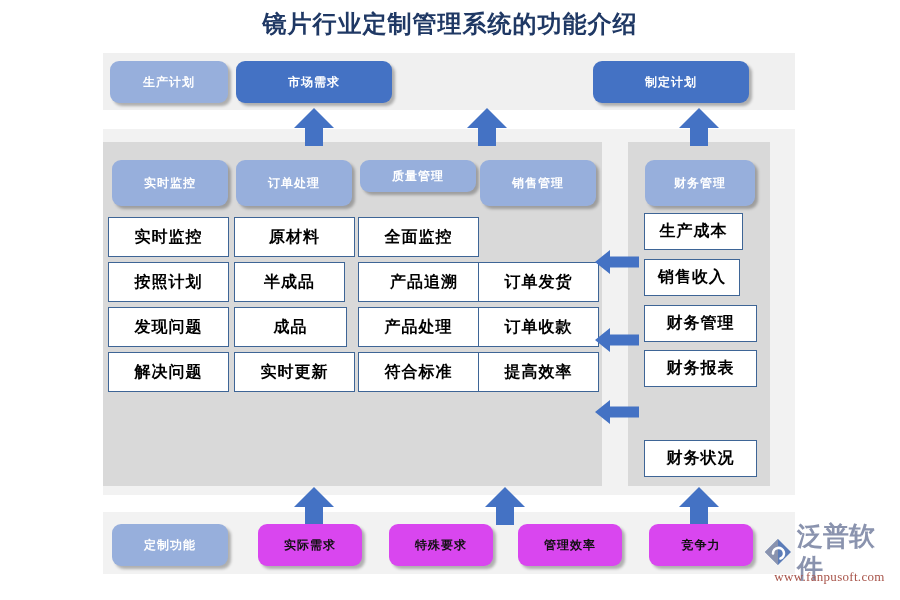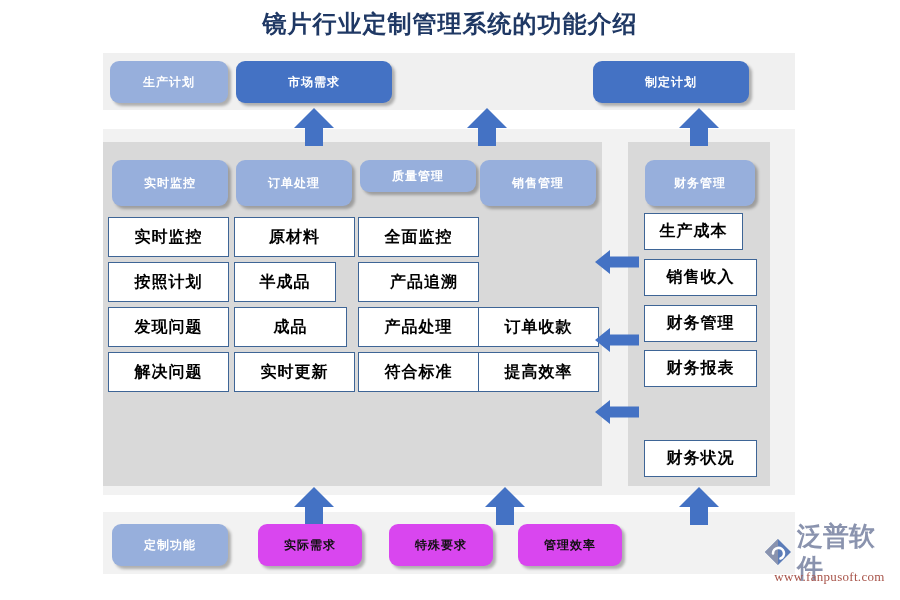--- a/index.html
+++ b/index.html
@@ -155,34 +155,35 @@
   <div class="chip light" style="left:360px;top:160px;width:116px;height:32px;font-family:Liberation Serif, serif;">质量管理</div>
   <div class="chip light" style="left:480px;top:160px;width:116px;height:46px;">销售管理</div>
   <div class="chip light" style="left:645px;top:160px;width:110px;height:46px;">财务管理</div>
 
   <div class="cell" style="left:108px;top:217px;width:121px;height:40px;">实时监控</div>
   <div class="cell" style="left:108px;top:262px;width:121px;height:40px;">按照计划</div>
   <div class="cell" style="left:108px;top:307px;width:121px;height:40px;">发现问题</div>
   <div class="cell" style="left:108px;top:352px;width:121px;height:40px;">解决问题</div>
 
   <div class="cell" style="left:234px;top:217px;width:121px;height:40px;">原材料</div>
-  <div class="cell" style="left:234px;top:262px;width:102px;height:40px;">半成品</div>
+  <div class="cell" style="left:234px;top:262px;width:111px;height:40px;">半成品</div>
   <div class="cell" style="left:234px;top:307px;width:113px;height:40px;">成品</div>
   <div class="cell" style="left:234px;top:352px;width:121px;height:40px;">实时更新</div>
 
   <div class="cell" style="left:358px;top:217px;width:121px;height:40px;">全面监控</div>
   <div class="cell" style="left:358px;top:262px;width:121px;height:40px;padding-left:11px;">产品追溯</div>
   <div class="cell" style="left:358px;top:307px;width:121px;height:40px;">产品处理</div>
   <div class="cell" style="left:358px;top:352px;width:121px;height:40px;">符合标准</div>
 
+  <div class="cell" style="left:478px;top:262px;width:121px;height:40px;">订单发货</div>
   <div class="cell" style="left:478px;top:307px;width:121px;height:40px;">订单收款</div>
   <div class="cell" style="left:478px;top:352px;width:121px;height:40px;">提高效率</div>
 
   <div class="cell" style="left:644px;top:213px;width:99px;height:37px;">生产成本</div>
-  <div class="cell" style="left:644px;top:259px;width:113px;height:37px;">销售收入</div>
+  <div class="cell" style="left:644px;top:259px;width:96px;height:37px;">销售收入</div>
   <div class="cell" style="left:644px;top:305px;width:113px;height:37px;">财务管理</div>
   <div class="cell" style="left:644px;top:350px;width:113px;height:37px;">财务报表</div>
   <div class="cell" style="left:644px;top:395px;width:113px;height:37px;margin-top:45px;">分析报告</div>
   <div class="cell" style="left:644px;top:440px;width:113px;height:37px;">财务状况</div>
 
   <div class="leftarrow" style="left:594px;top:249px;">
     <svg width="46" height="26" viewBox="0 0 46 26">
         <path d="M1 13 L16 1 L16 7.5 L45 7.5 L45 18.5 L16 18.5 L16 25 Z" fill="#4472C4"></path>
       </svg>
   </div>
@@ -210,20 +211,21 @@
   <div class="uparrow" style="left:678px;top:485px;">
     <svg width="42" height="40" viewBox="0 0 42 40">
         <path d="M21 2 L41 22 L30 22 L30 40 L12 40 L12 22 L1 22 Z" fill="#4472C4"></path>
       </svg>
   </div>
 
   <div class="chip light" style="left:112px;top:524px;width:116px;height:42px;">定制功能</div>
   <div class="chip green" style="left:258px;top:524px;width:104px;height:42px;">实际需求</div>
   <div class="chip green" style="left:389px;top:524px;width:104px;height:42px;">特殊要求</div>
   <div class="chip green" style="left:518px;top:524px;width:104px;height:42px;">管理效率</div>
+  <div class="chip green" style="left:649px;top:524px;width:104px;height:42px;">竞争力</div>
 
   <div class="logo">
     <div class="logo-row">
       <span class="logo-mark">
         <svg width="32" height="32" viewBox="0 0 32 32">
           <path d="M3 16 L16 3 L29 16 L16 29 Z" fill="#5B7CB8"></path>
           <path d="M3 16 L16 3 L16 29 Z" fill="#8A93AE"></path>
           <path d="M11 17.5 a5.5 5.5 0 1 1 7.5 5" fill="none" stroke="#ffffff" stroke-width="2.6" stroke-linecap="round"></path>
         </svg>
       </span>

